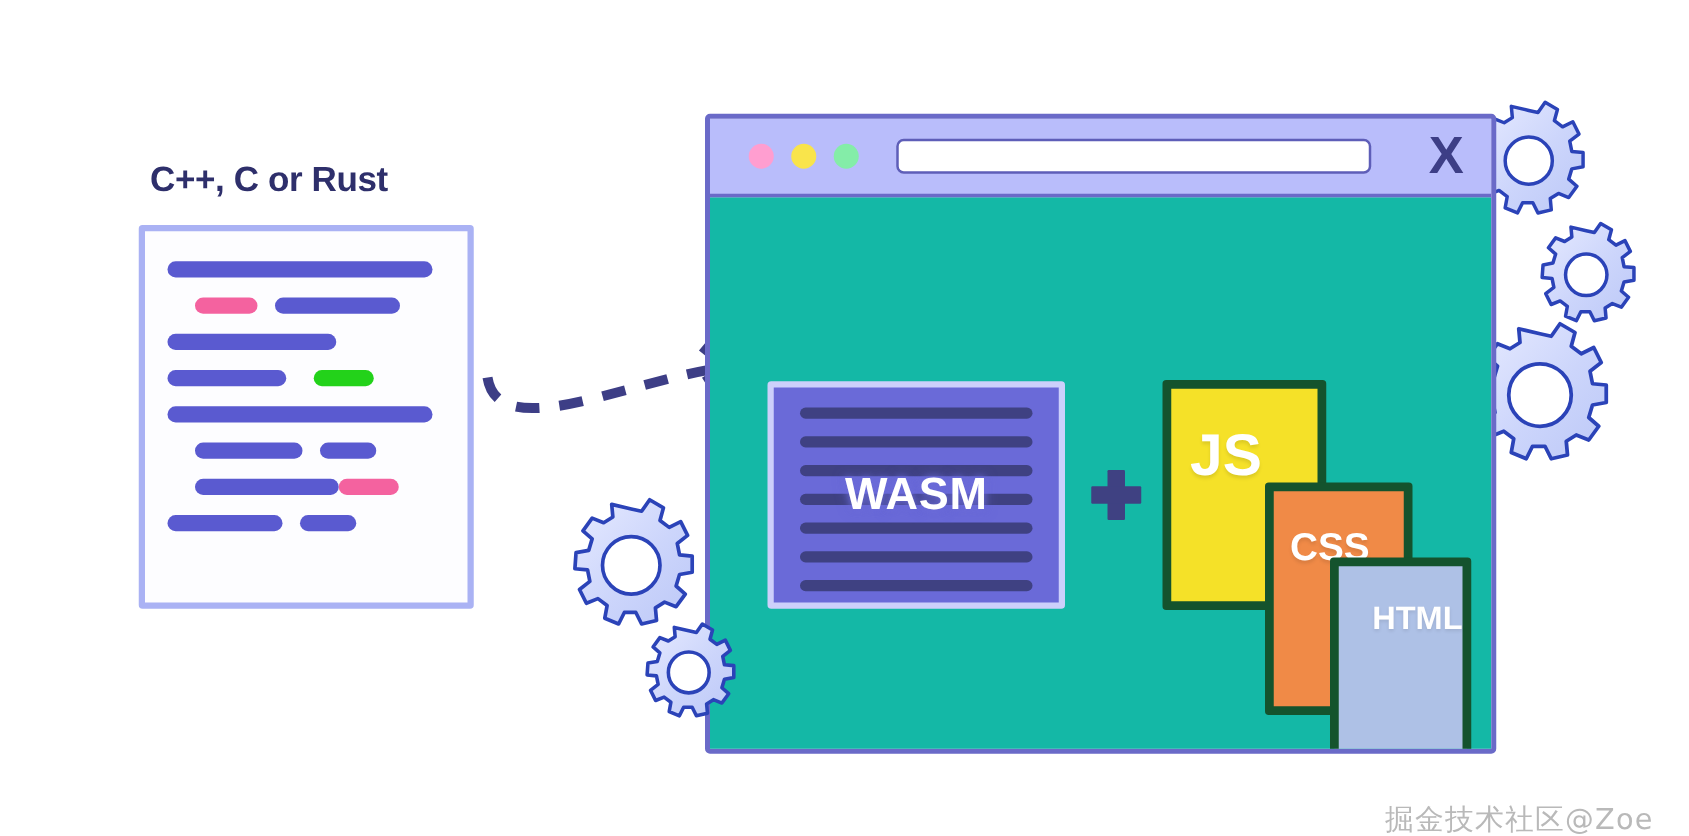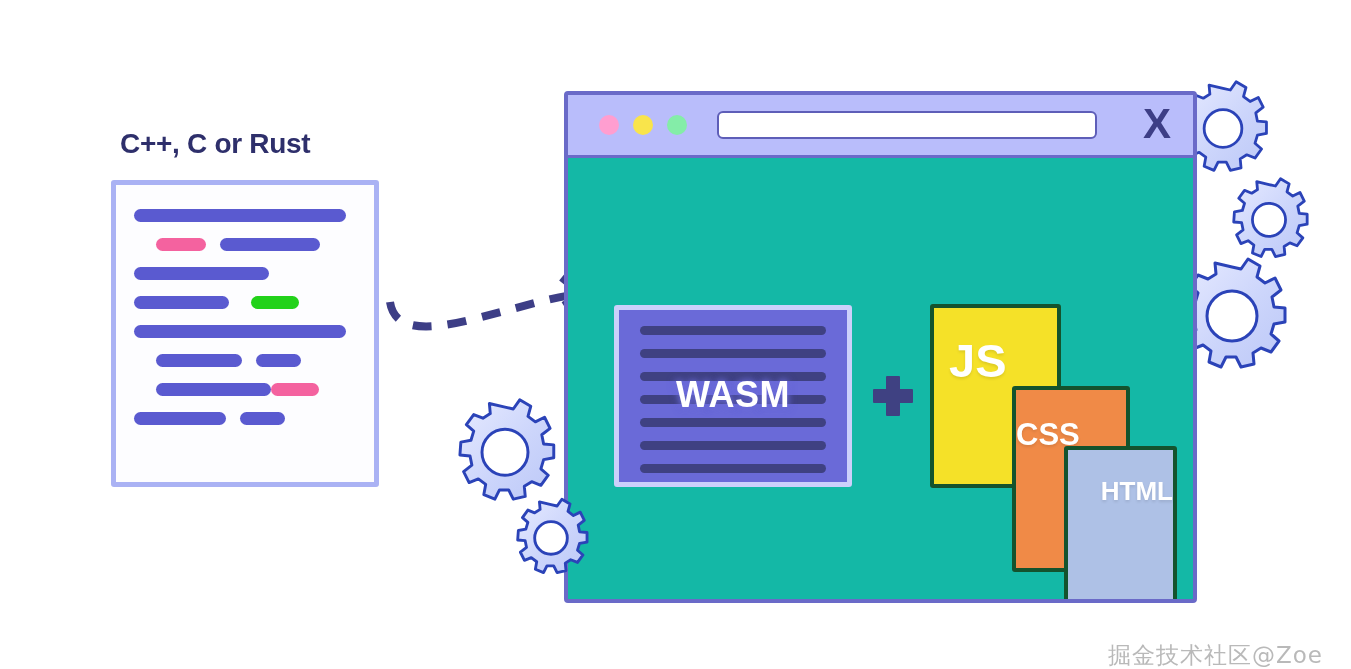--- a/index.html
+++ b/index.html
@@ -175,38 +175,38 @@
     position: absolute;
     background: #3f4182;
     border-radius: 1px;
   }
   #plus-sign::before { left: 13px; top: 0;   width: 14px; height: 40px; }
   #plus-sign::after  { left: 0;   top: 13px; width: 40px; height: 14px; }
 
   
   .stack-card {
     position: absolute;
-    border: 4px solid #14532d;
+    border: 7px solid #14532d;
     border-radius: 3px;
     box-sizing: border-box;
   }
   .stack-card .stack-label {
     position: absolute;
     left: 0; right: 0;
     font-weight: bold;
     color: #ffffff;
     text-align: center;
   }
   #card-js   { left: 362px; top: 146px; width: 131px; height: 184px; background: #f5e128; z-index: 1; }
   #card-css  { left: 444px; top: 228px; width: 118px; height: 186px; background: #f08a47; z-index: 2; }
   #card-html { left: 496px; top: 288px; width: 113px; height: 222px; background: #aec1e6; z-index: 3; }
 
   #card-js   .stack-label { top: 25px;  font-size: 47px; text-align: left; padding-left: 15px;
                             text-shadow: 0 2px 3px rgba(0,0,0,0.10); }
-  #card-css  .stack-label { top: 27px;  font-size: 31px; text-align: left; 
+  #card-css  .stack-label { top: 27px;  font-size: 31px; text-align: left; padding-left: 13px;
                             text-shadow: 0 2px 3px rgba(0,0,0,0.10); }
   #card-html .stack-label { top: 26px;  font-size: 26px; text-align: right;
                             text-shadow: 0 2px 3px rgba(0,0,0,0.10); }
 
   
   .gear-layer { position: absolute; }
   #gears-right  { left: 1185px; top: 62px;  width: 170px; height: 330px; z-index: 2; }
   #gears-bottom { left: 443px;  top: 380px; width: 160px; height: 200px; z-index: 8; }
 
   

